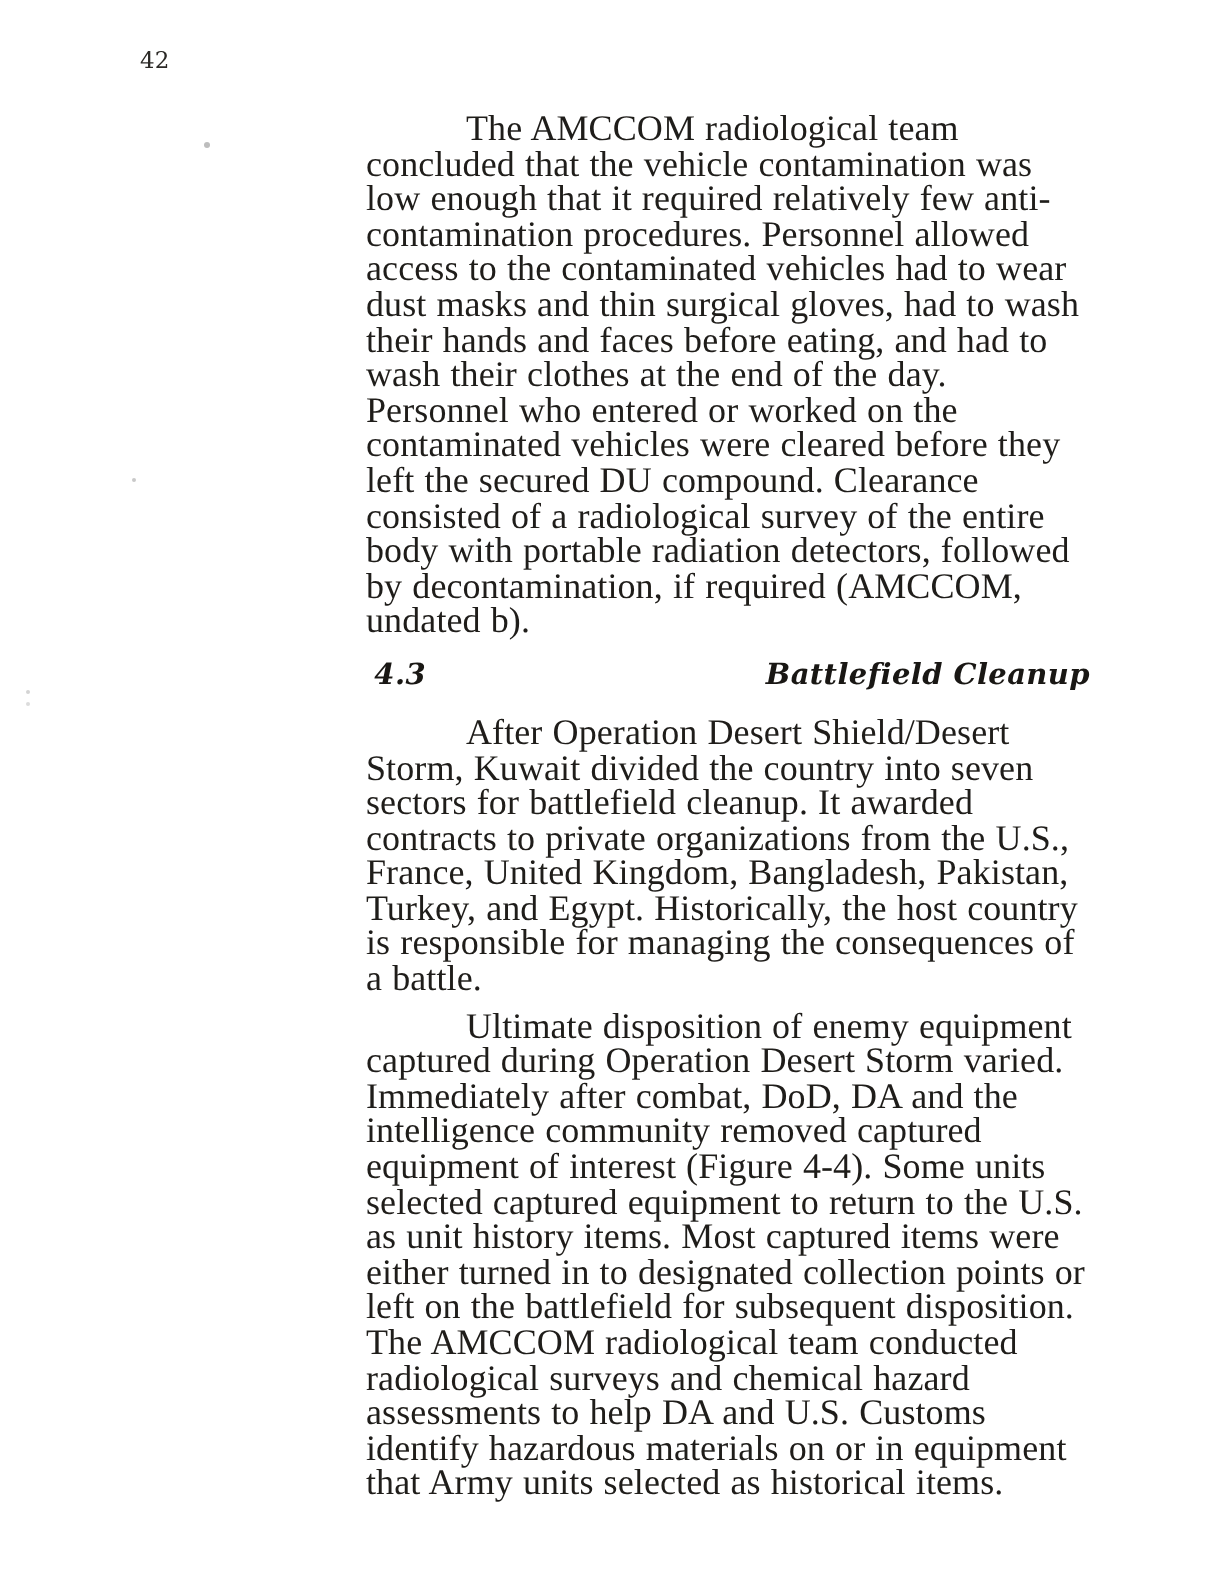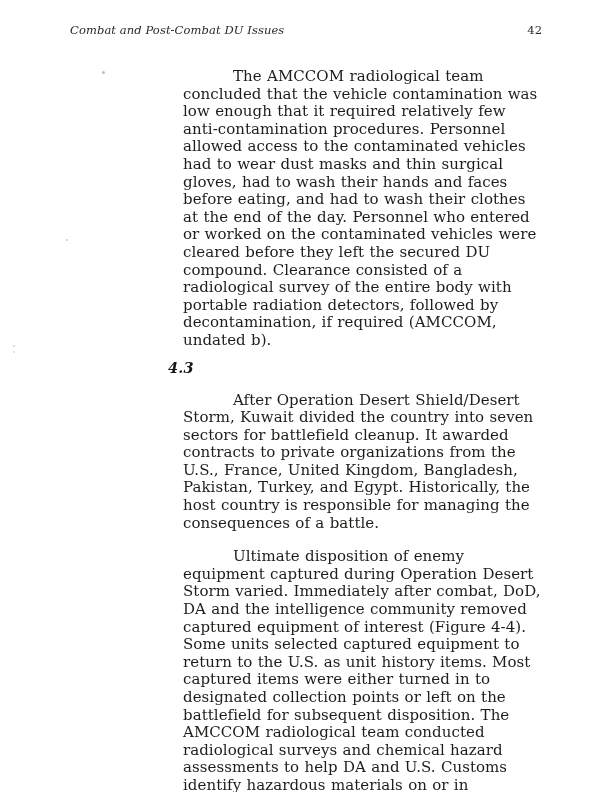--- a/index.html
+++ b/index.html
@@ -37,36 +37,38 @@
     color: #2b2926;
     padding-top: 3px;
   }
   .body-col {
     position: absolute;
     left: 183px;
     top: 52px;
     width: 362px;
   }
   p.body-para {
-    margin: 16px 0 6px 0;
-    font-size: 15px;
+    margin: 4px 0 6px 0;
+    font-size: 18px;
     line-height: 17.6px;
     text-indent: 50px;
     letter-spacing: 0.05px;
     word-spacing: 0.5px;
+    font-family: Liberation Serif, serif;
   }
   .section-heading {
     display: flex;
     align-items: baseline;
     margin: 9px 0 12px -15px;
     font-weight: bold;
     font-style: italic;
     font-size: 14.5px;
     letter-spacing: 0.2px;
     color: #191714;
+    text-align: right;
   }
   .section-number {
     width: 45px;
     flex: 0 0 45px;
   }
   .section-title {
     flex: 1;
   }
   
   .speck {
@@ -78,30 +80,30 @@
   .speck-2 { left: 66px;  top: 239px; width: 2px; height: 2px; }
   .speck-3 { left: 13px;  top: 345px; width: 2px; height: 2px; background:#d4d4d4; }
   .speck-4 { left: 13px;  top: 351px; width: 2px; height: 2px; background:#dcdcdc; }
 </style>
 </head>
 <body>
 
 <div class="page">
 
   <div class="running-header">
-    <span class="running-title">Combat and Post-Combat DU Issues</span>
     <span class="page-number">42</span>
   </div>
 
   <div class="body-col">
 
     <p class="body-para">The AMCCOM radiological team concluded that the vehicle contamination was low enough that it required relatively few anti-contamination procedures. Personnel allowed access to the contaminated vehicles had to wear dust masks and thin surgical gloves, had to wash their hands and faces before eating, and had to wash their clothes at the end of the day. Personnel who entered or worked on the contaminated vehicles were cleared before they left the secured DU compound. Clearance consisted of a radiological survey of the entire body with portable radiation detectors, followed by decontamination, if required (AMCCOM, undated b).</p>
 
     <div class="section-heading">
       <span class="section-number">4.3</span>
+      <span class="section-title">Battlefield Cleanup</span>
     </div>
 
     <p class="body-para">After Operation Desert Shield/Desert Storm, Kuwait divided the country into seven sectors for battlefield cleanup. It awarded contracts to private organizations from the U.S., France, United Kingdom, Bangladesh, Pakistan, Turkey, and Egypt. Historically, the host country is responsible for managing the consequences of a battle.</p>
 
     <p class="body-para">Ultimate disposition of enemy equipment captured during Operation Desert Storm varied. Immediately after combat, DoD, DA and the intelligence community removed captured equipment of interest (Figure 4-4). Some units selected captured equipment to return to the U.S. as unit history items. Most captured items were either turned in to designated collection points or left on the battlefield for subsequent disposition. The AMCCOM radiological team conducted radiological surveys and chemical hazard assessments to help DA and U.S. Customs identify hazardous materials on or in equipment that Army units selected as historical items.</p>
 
 
   </div>
 
   <div class="speck speck-1"></div>

